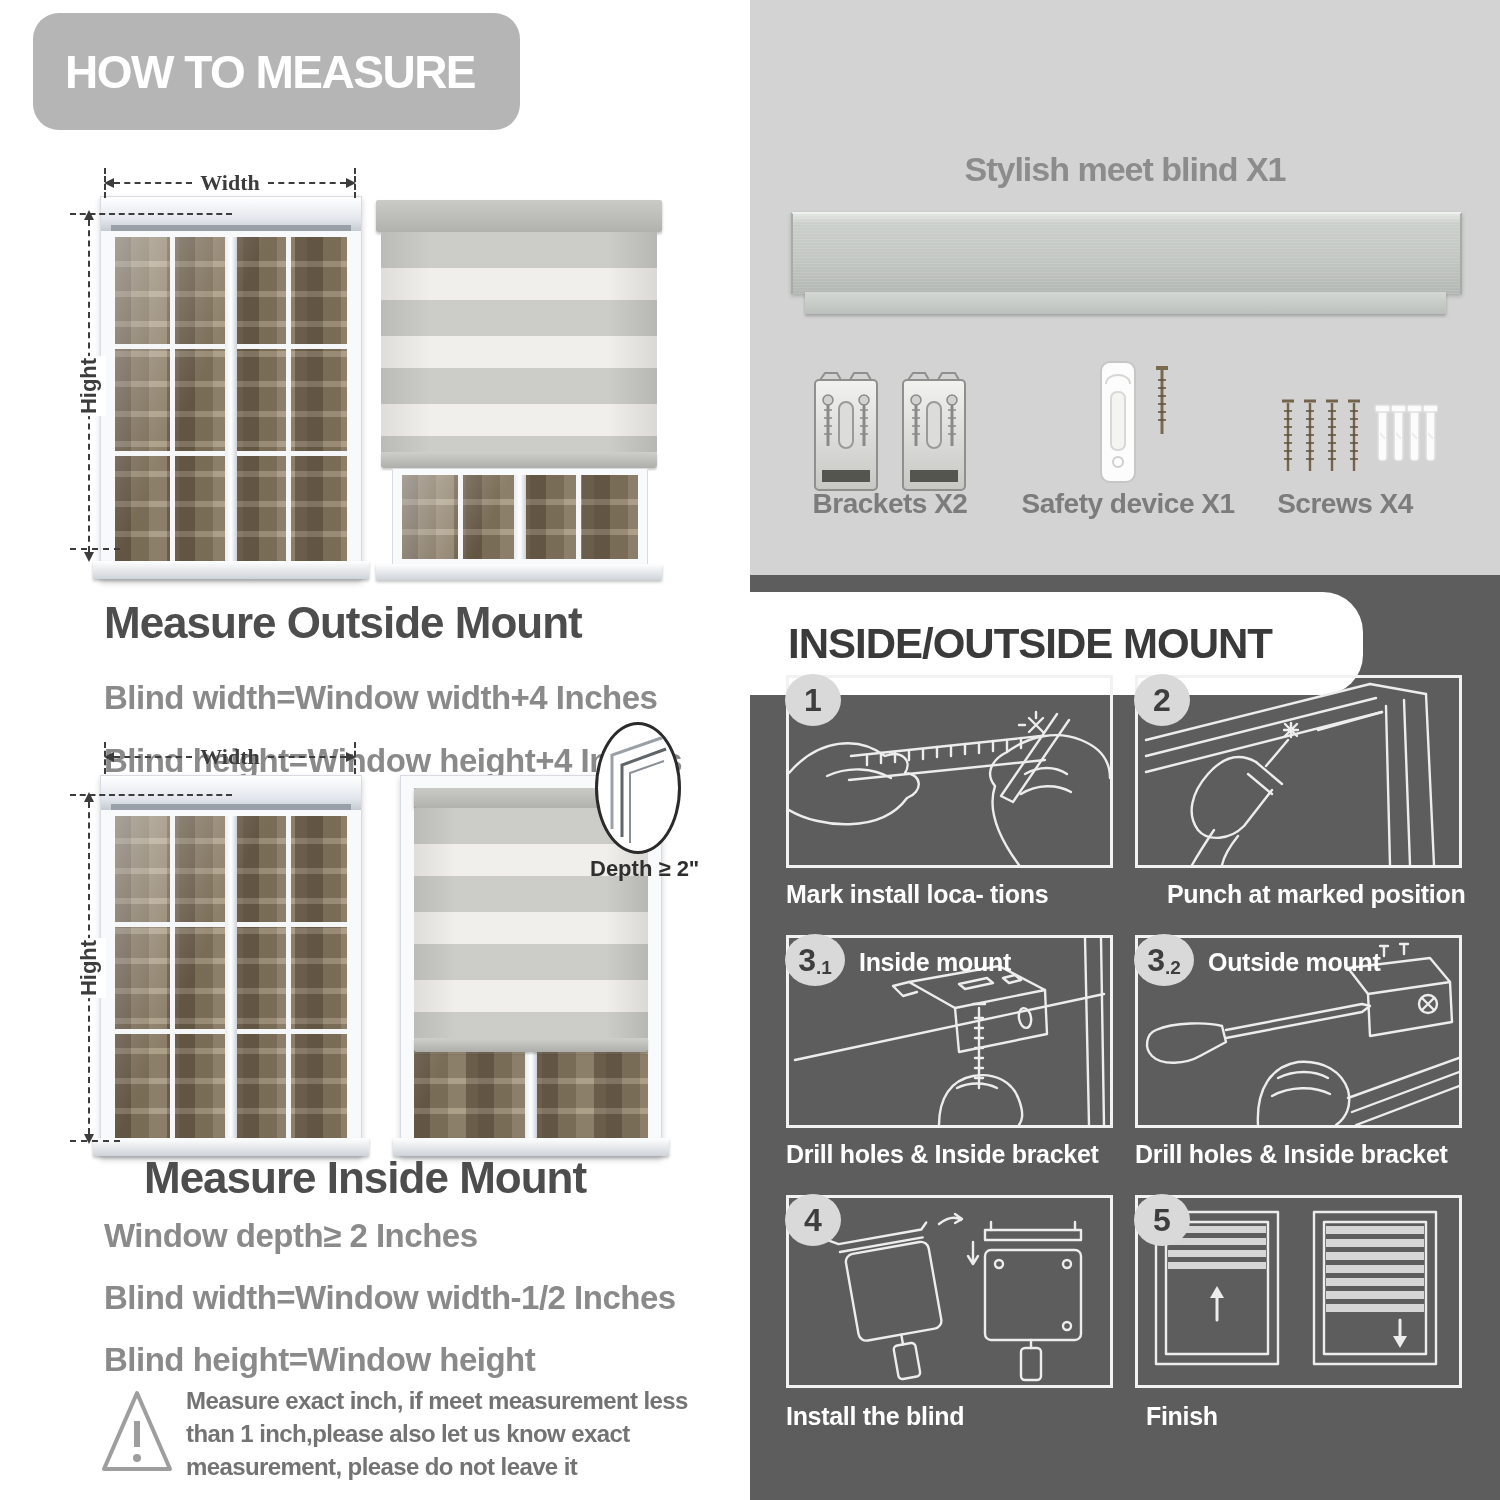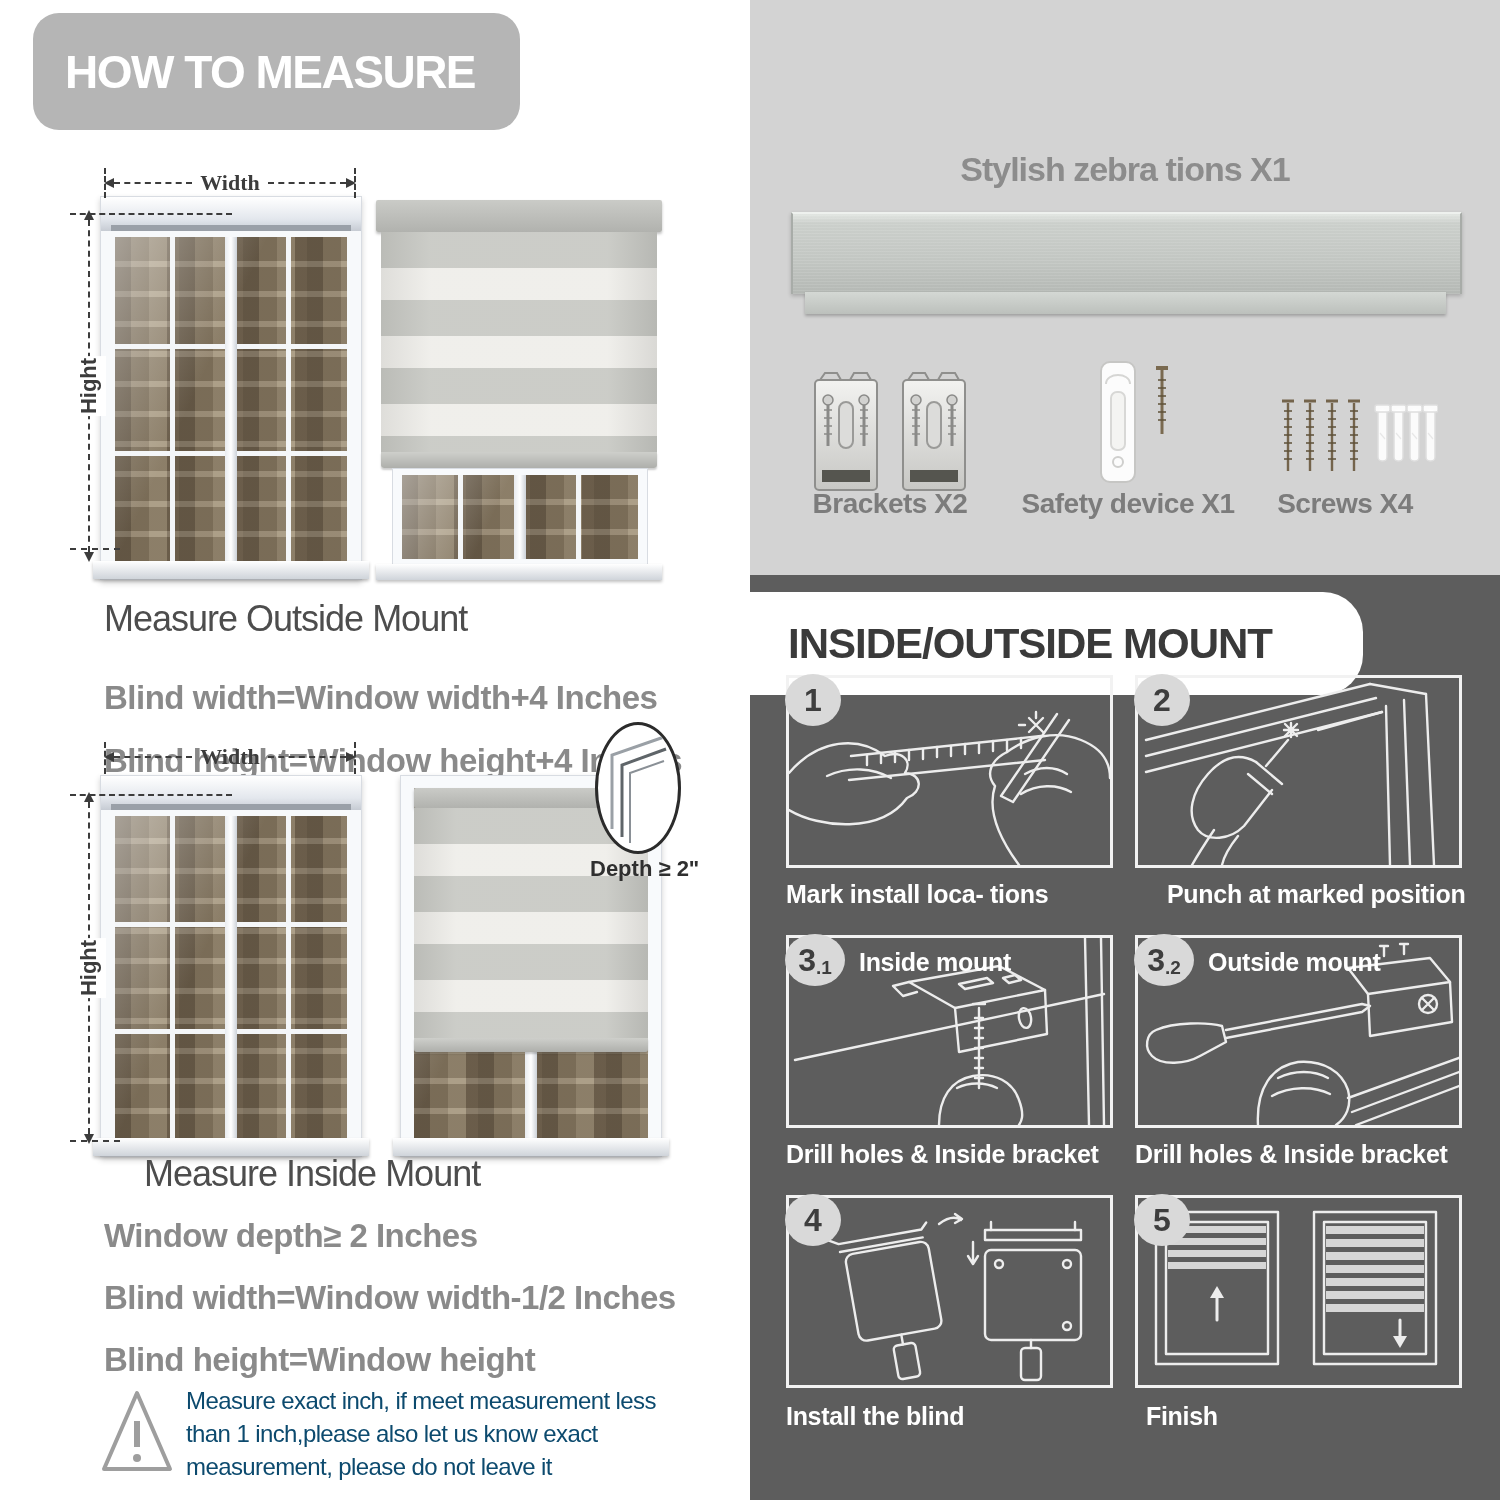--- a/index.html
+++ b/index.html
@@ -3,23 +3,23 @@
 <meta charset="utf-8">
 <style>
   html,body{margin:0;padding:0;}
   body{width:1500px;height:1500px;position:relative;background:#ffffff;overflow:hidden;
        font-family:"Liberation Sans",sans-serif;-webkit-font-smoothing:antialiased;}
   .abs{position:absolute;}
   
   .hdrbox-left{left:33px;top:13px;width:487px;height:117px;background:#b5b5b5;border-radius:26px;
     color:#fff;font-size:46px;font-weight:bold;letter-spacing:-1.5px;display:flex;align-items:center;
     padding-left:32px;box-sizing:border-box;}
-  .sec-heading{font-size:36px;font-weight:normal;color:#4d4d4d;letter-spacing:-1px;white-space:nowrap;}
+  .sec-heading{font-size:44px;font-weight:bold;color:#4d4d4d;letter-spacing:-1px;white-space:nowrap;}
   .sec-line{font-size:33px;font-weight:bold;color:#8a8a8a;letter-spacing:-0.5px;white-space:nowrap;}
-  .note-line{font-size:24px;font-weight:normal;color:#0c4a6e;letter-spacing:-0.6px;white-space:nowrap;}
+  .note-line{font-size:24px;font-weight:bold;color:#737373;letter-spacing:-0.6px;white-space:nowrap;}
   
   .win{position:absolute;background:#f7f9fb;border:1px solid #d8dce2;box-shadow:0 3px 6px rgba(0,0,0,.18);}
   .lintel{position:absolute;left:0;top:0;right:0;height:34px;background:linear-gradient(180deg,#ffffff,#e3e7ed 65%,#c6cbd3);}
   .lintel:after{content:"";position:absolute;left:10px;right:10px;bottom:0;height:6px;background:#9aa0a8;}
   .glass{position:absolute;left:14px;right:14px;top:40px;bottom:18px;background:
     linear-gradient(115deg, rgba(255,255,255,.45), rgba(255,255,255,0) 40%),
     repeating-linear-gradient(0deg, rgba(20,14,8,.16) 0 24px, rgba(255,255,255,.10) 24px 30px),
     repeating-linear-gradient(90deg, #71634f 0 16px, #8d7e66 16px 34px, #a3947b 34px 52px, #7b6c57 52px 64px);
     background-color:#85765f;}
   .mc{position:absolute;left:calc(50% - 6px);top:0;bottom:0;width:12px;background:linear-gradient(90deg,#e8ebef,#ffffff,#cdd2d8);}
@@ -183,21 +183,21 @@
 <svg class="abs" style="left:98px;top:1385px;" width="78" height="92" viewBox="0 0 78 92">
   <path d="M39 8 L72 84 L6 84 Z" fill="none" stroke="#9e9e9e" stroke-width="4" stroke-linejoin="round"></path>
   <line x1="39" y1="36" x2="39" y2="62" stroke="#9e9e9e" stroke-width="6"></line>
   <circle cx="39" cy="73" r="4" fill="#9e9e9e"></circle>
 </svg>
 <div class="abs note-line" style="left:186px;top:1387px;">Measure exact inch, if meet measurement less</div>
 <div class="abs note-line" style="left:186px;top:1420px;">than 1 inch,please also let us know exact</div>
 <div class="abs note-line" style="left:186px;top:1453px;">measurement, please do not leave it</div>
 
 <div class="abs right-top">
-  <div class="blind-lbl">Stylish zebra tions X1</div>
+  <div class="blind-lbl">Stylish meet blind X1</div>
   <div class="headrail"></div>
   <div class="headrail-lip"></div>
 
   <svg class="abs" style="left:62px;top:370px;" width="156" height="138" viewBox="0 0 156 138">
     <defs>
       <linearGradient id="met" x1="0" y1="0" x2="0" y2="1">
         <stop offset="0" stop-color="#f2f2f0"></stop>
           <stop offset="1" stop-color="#c7c7c4"></stop>
       </linearGradient>
     </defs>

